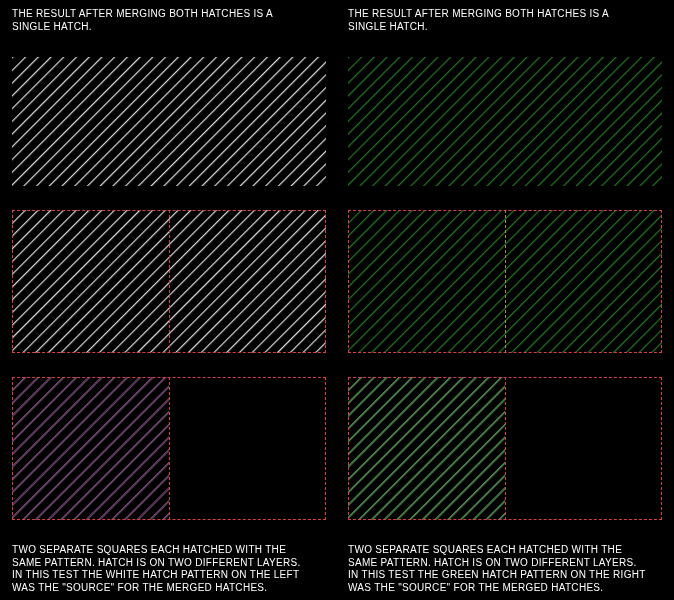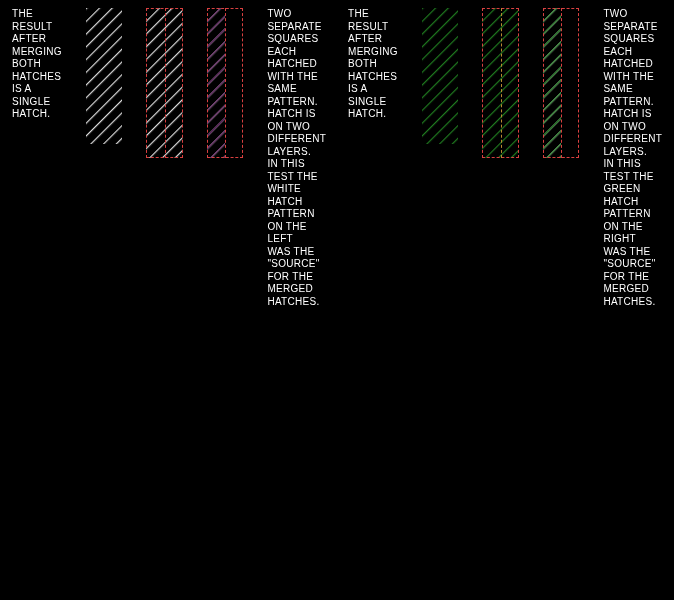--- a/index.html
+++ b/index.html
@@ -1,17 +1,17 @@
 <!DOCTYPE html>
 <html><head>
 <meta charset="utf-8">
 <style>
   html,body{margin:0;padding:0;background:#000;color:#fff;font-family:Arial,Helvetica,sans-serif;font-size:10px;line-height:1.25}
   .page{width:674px;height:600px;box-sizing:border-box;padding:8px 12px 6px;display:flex;gap:22px}
-  .col{flex:1;display:flex;flex-direction:row;gap:24px}
+  .col{flex:1;display:flex;flex-direction:column;gap:24px}
   .label{letter-spacing:.3px;white-space:pre-line}
   .panel{position:relative;width:100%}
   .h-top{height:136px}
   .h-mid{height:150px}
   .h-bot{height:150px}
   .hatch{position:absolute;inset:0}
   .hatch svg{display:block;width:100%;height:100%}
   .half{position:absolute;top:0;bottom:0;width:50%}
   .half.left{left:0}
   .half.right{right:0}

